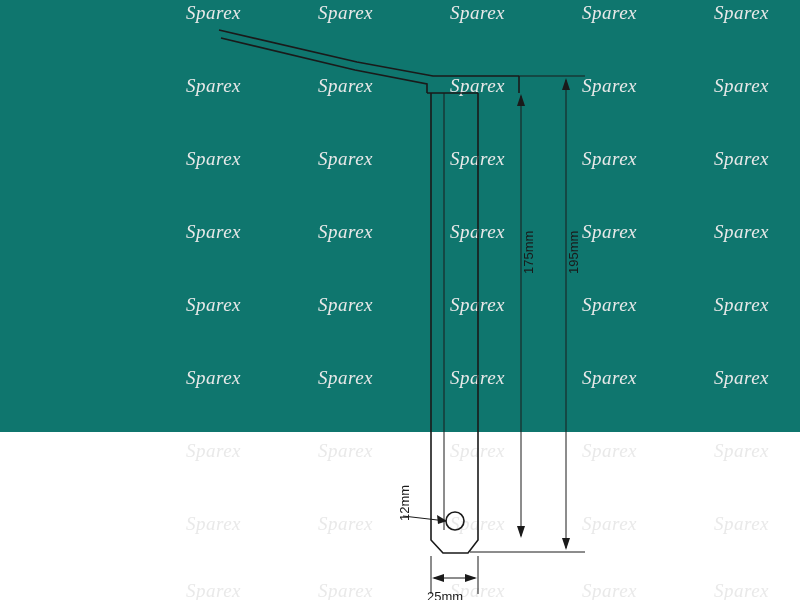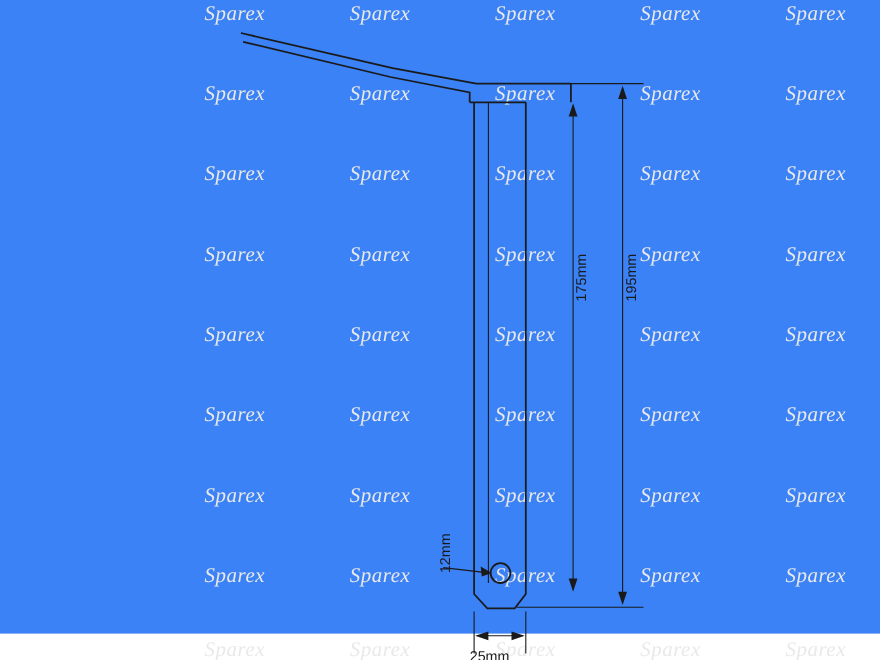--- a/index.html
+++ b/index.html
@@ -9,22 +9,22 @@
   body {
     width: 800px;
     height: 600px;
     background: #ffffff;
     font-family: "Liberation Sans", sans-serif;
     overflow: hidden;
   }
   #stage {
     position: relative;
     width: 800px;
-    height: 576px;
-    background: #3b82f6;
+    height: 432px;
+    background: #0f766e;
   }
   #watermarks {
     position: absolute;
     inset: 0;
     pointer-events: none;
   }
   .wm {
     position: absolute;
     color: #e9e9e9;
     font-style: italic;

